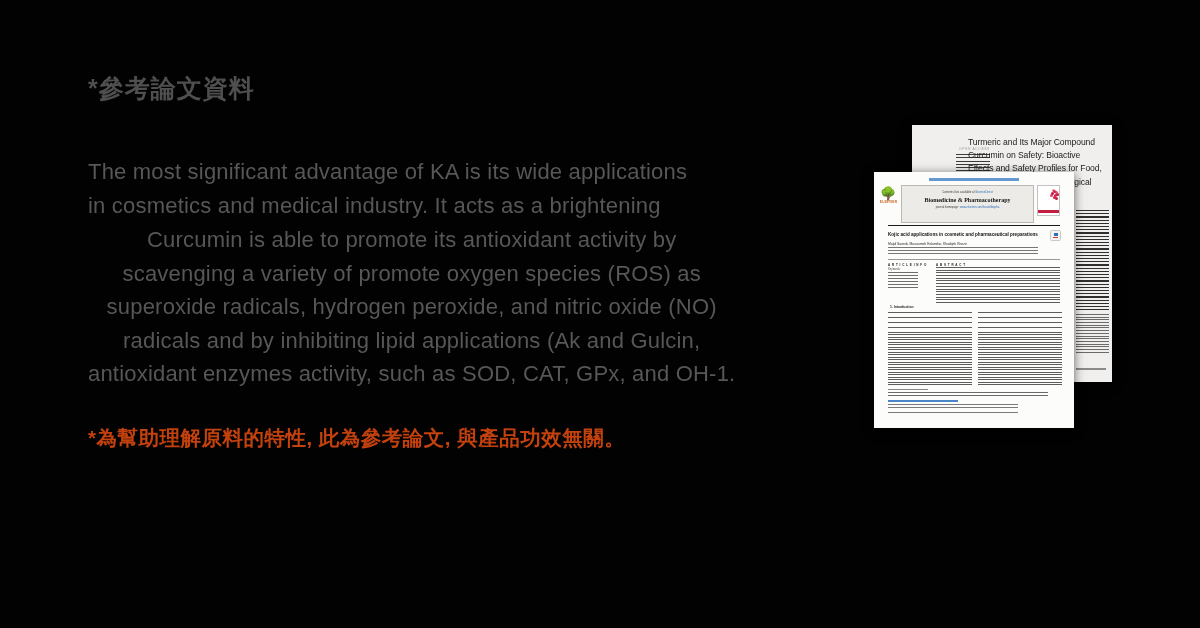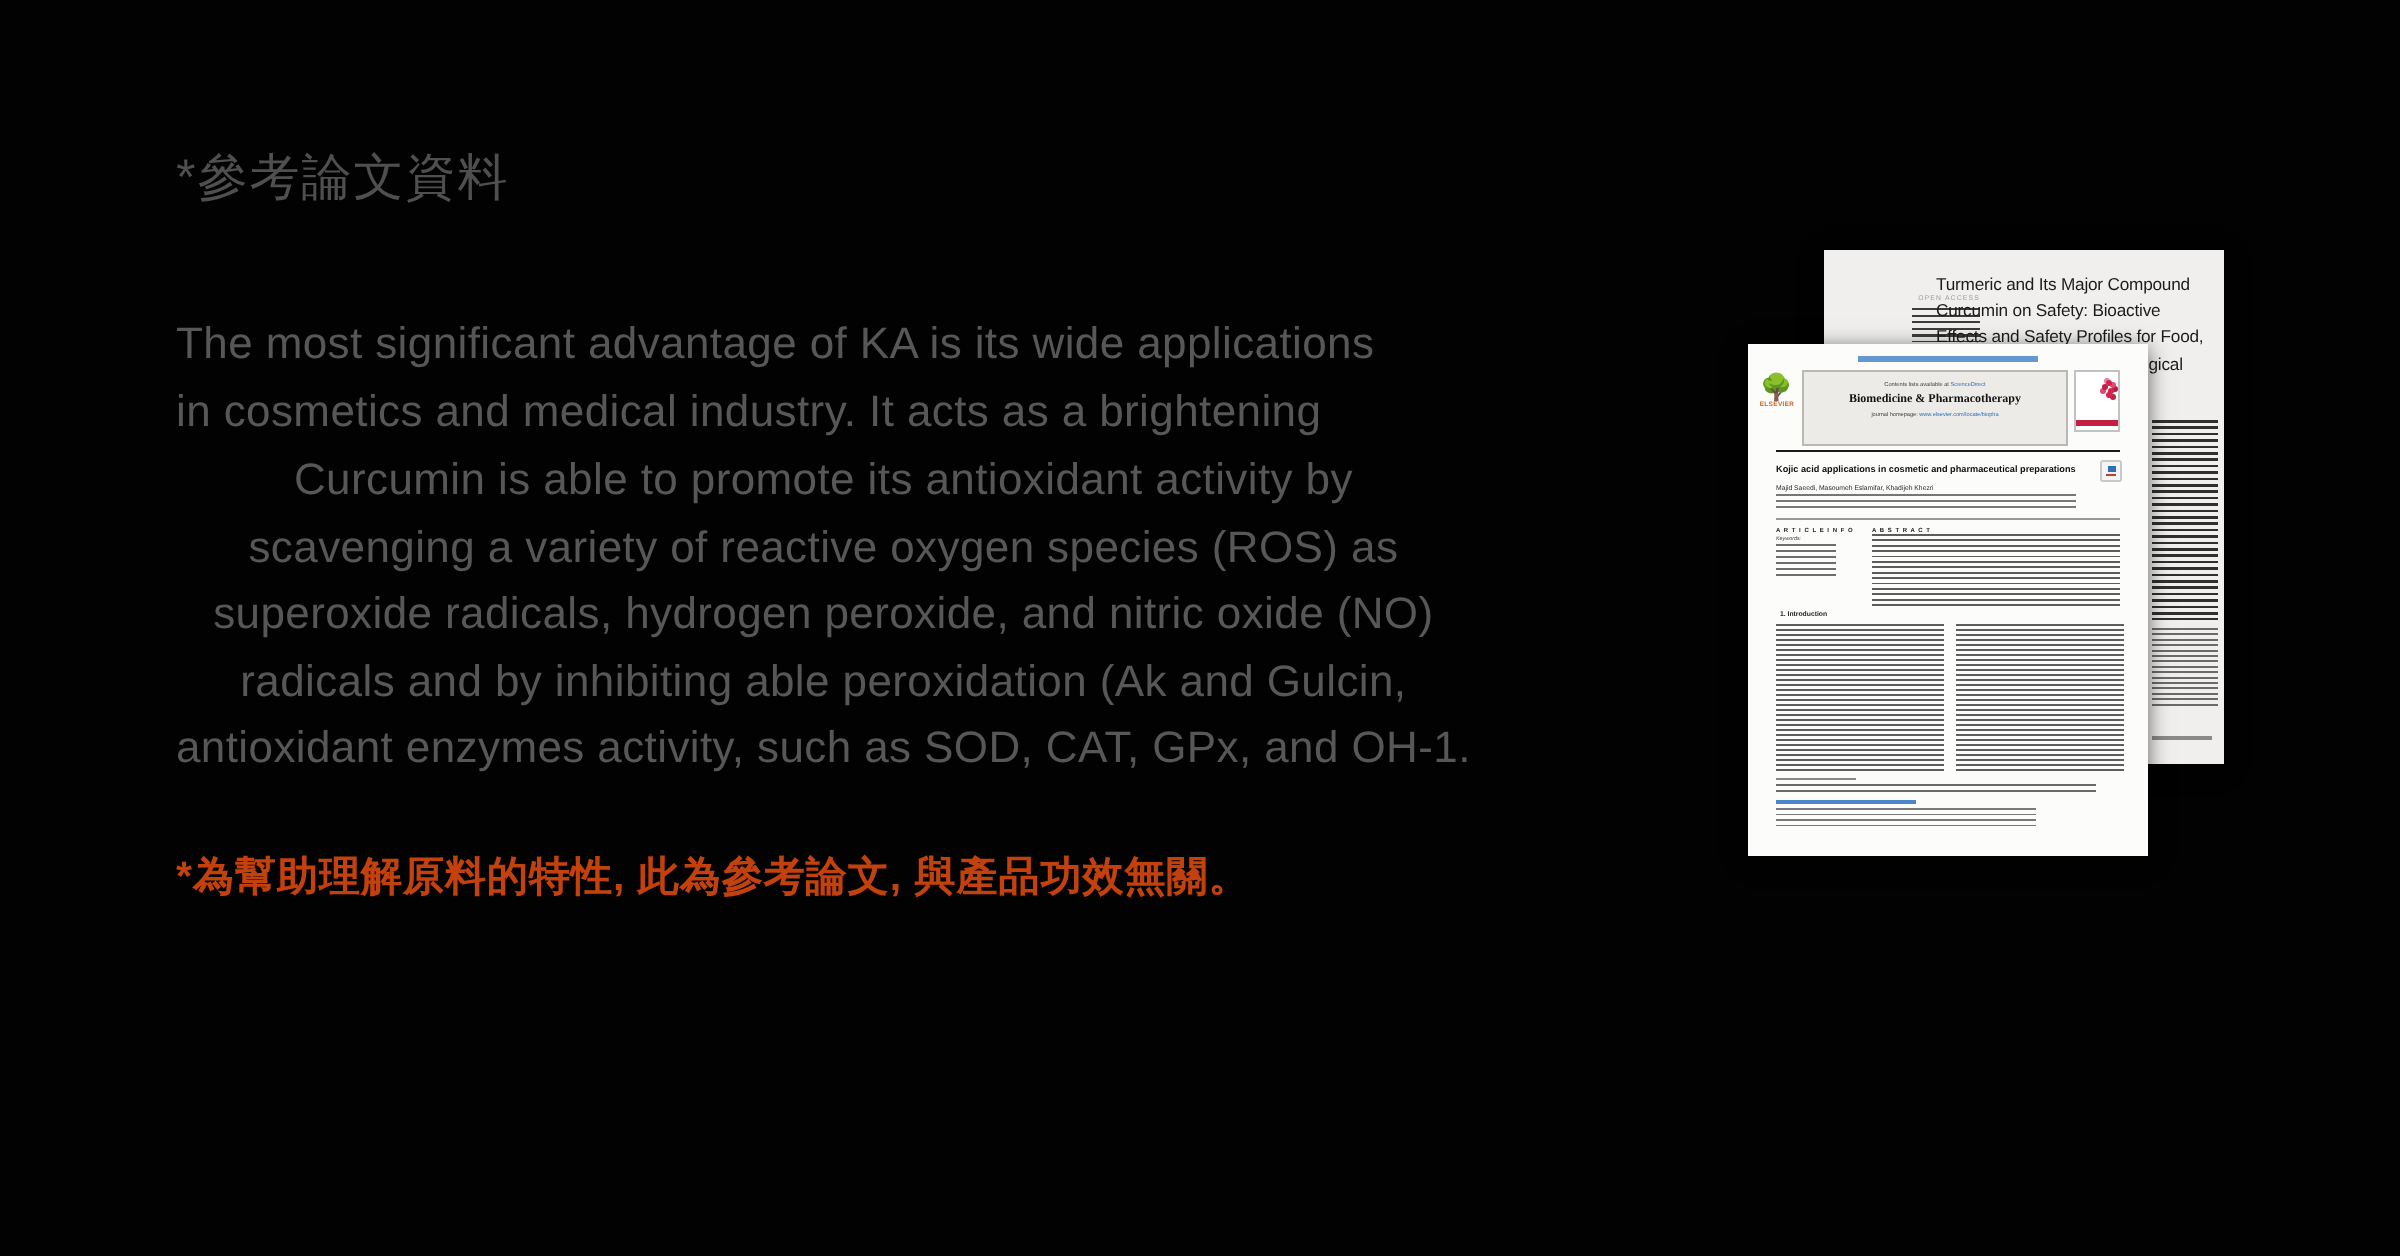--- a/index.html
+++ b/index.html
@@ -1,20 +1,20 @@
 <!DOCTYPE html>
 <html><head>
 <meta charset="utf-8">
 <style>
   html,body{margin:0;padding:0;background:#000;}
   .stage{position:relative;width:1200px;height:628px;background:#020202;overflow:hidden;
          font-family:"Liberation Sans",sans-serif;}
 
   
-  .heading{position:absolute;left:88px;top:72px;font-size:25px;font-weight:normal;
+  .heading{position:absolute;left:88px;top:72px;font-size:25px;font-weight:bold;
            color:#4f4f4f;letter-spacing:1px;}
   .para{position:absolute;left:88px;color:#575757;font-size:22px;letter-spacing:.2px;}
   .para .tline{height:33.5px;line-height:33.5px;white-space:nowrap;}
   .p1{top:119px;margin-top:36px;}
   .p2{top:223px;text-align:center;}
   .footnote{position:absolute;left:88px;top:424px;font-size:20.5px;font-weight:bold;
             color:#c2410c;letter-spacing:.5px;white-space:nowrap;}
 
   
   .paper{position:absolute;background:#fbfbfa;box-shadow:0 2px 10px rgba(0,0,0,.6);}
@@ -84,23 +84,23 @@
 
   <div class="heading">*參考論文資料</div>
 
   <div class="para p1">
     <div class="tline">The most significant advantage of KA is its wide applications</div>
     <div class="tline">in cosmetics and medical industry. It acts as a brightening</div>
   </div>
 
   <div class="para p2">
     <div class="tline">Curcumin is able to promote its antioxidant activity by</div>
-    <div class="tline">scavenging a variety of reactive oxygen species (ROS) as</div>
+    <div class="tline">scavenging a variety of promote oxygen species (ROS) as</div>
     <div class="tline">superoxide radicals, hydrogen peroxide, and nitric oxide (NO)</div>
-    <div class="tline">radicals and by inhibiting able peroxidation (Ak and Gulcin,</div>
+    <div class="tline">radicals and by inhibiting lipid applications (Ak and Gulcin,</div>
     <div class="tline">antioxidant enzymes activity, such as SOD, CAT, GPx, and OH-1.</div>
   </div>
 
   <div class="footnote">*為幫助理解原料的特性, 此為參考論文, 與產品功效無關。</div>
 
   <div class="paper paper-back">
     <div class="oa">OPEN ACCESS</div>
     <div class="bars bk-editors"></div>
     <div class="bk-title">
       <div>Turmeric and Its Major Compound</div>

